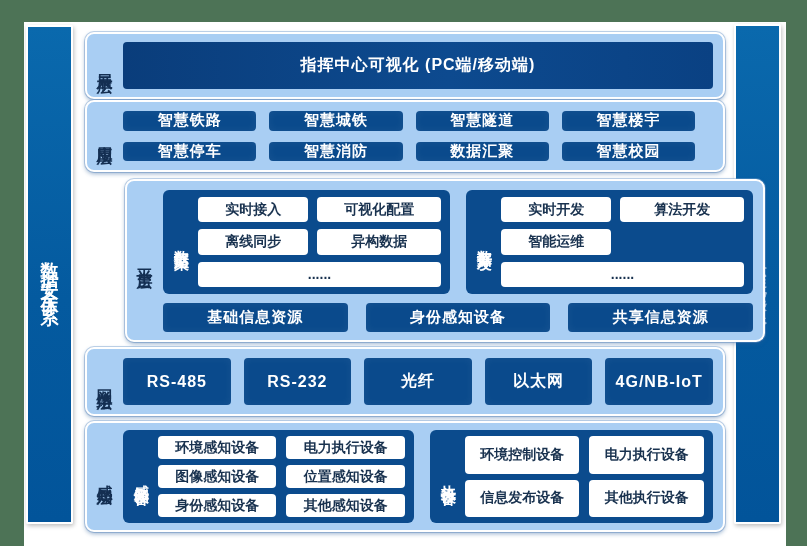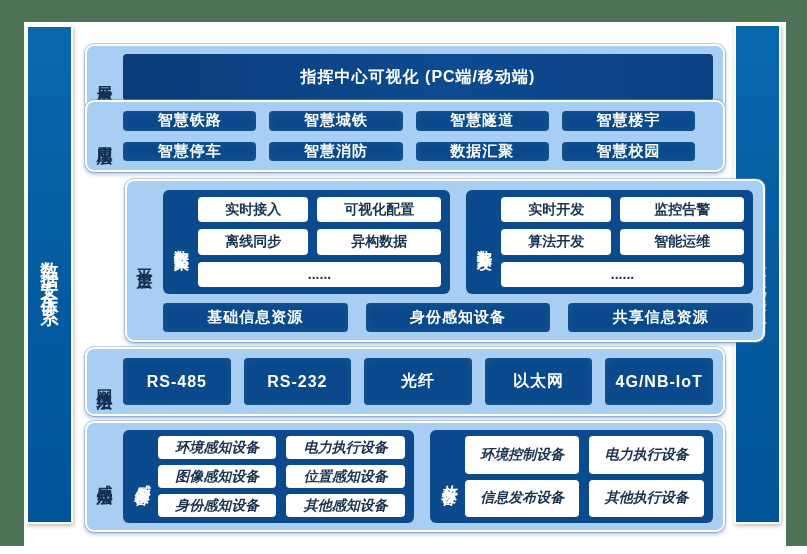--- a/index.html
+++ b/index.html
@@ -27,21 +27,21 @@
     color:#fff;font-size:18px;font-weight:bold;letter-spacing:9px;
   }
 
   
   .panel{
     position:absolute;left:85px;width:640px;box-sizing:border-box;
     background:#a9cef3;border:2px solid #fff;border-radius:9px;
     box-shadow:0 2px 4px rgba(40,90,150,.45),0 0 0 1px rgba(125,165,210,.45);
     display:flex;align-items:stretch;
   }
-  .panel-display{top:44px;height:67px;}
+  .panel-display{top:32px;height:67px;}
   .panel-application{top:100px;height:72px;}
   .panel-platform{top:179px;height:163px;margin-left:40px;}
   .panel-network{top:347px;height:69px;}
   .panel-perception{top:421px;height:111px;}
 
   .layer-label{width:34px;display:flex;align-items:center;justify-content:center;flex:none;}
   .layer-label span{
     writing-mode:vertical-rl;text-orientation:upright;
     color:#142f52;font-size:16px;font-weight:bold;letter-spacing:3px;
   }
@@ -87,21 +87,21 @@
   .span2{grid-column:1 / 3;}
   .res-row{display:flex;gap:18px;margin-top:9px;height:29px;flex:none;}
   .res-row .navy{flex:1;font-size:15px;}
 
   
   .net-body{padding:9px 10px 9px 2px;display:flex;gap:13px;}
   .net-body .navy{flex:1;font-size:16px;}
 
   
   .per-body{padding:7px 10px 7px 2px;display:flex;gap:16px;}
-  .pergroup{padding:6px 9px;font-style:italic;}
+  .pergroup{padding:6px 9px;}
   .pergroup .dgrid{grid-template-columns:1fr 1fr;gap:6px 10px;}
   .pergroup-left{flex:1.03;}
   .pergroup-right{flex:1;}
 </style>
 </head>
 <body>
 
 <div class="green-frame"></div>
 <div class="white-card"></div>
 
@@ -155,21 +155,20 @@
           <div class="white-box">异构数据</div>
           <div class="white-box span2">......</div>
         </div>
       </div>
       <div class="dgroup">
         <div class="dgroup-label">
           <span>数据开发</span>
         </div>
         <div class="dgrid">
           <div class="white-box">实时开发</div>
-          <div class="white-box">监控告警</div>
           <div class="white-box">算法开发</div>
           <div class="white-box">智能运维</div>
           <div class="white-box span2">......</div>
         </div>
       </div>
     </div>
     <div class="res-row">
       <div class="navy">基础信息资源</div>
       <div class="navy">身份感知设备</div>
       <div class="navy">共享信息资源</div>

